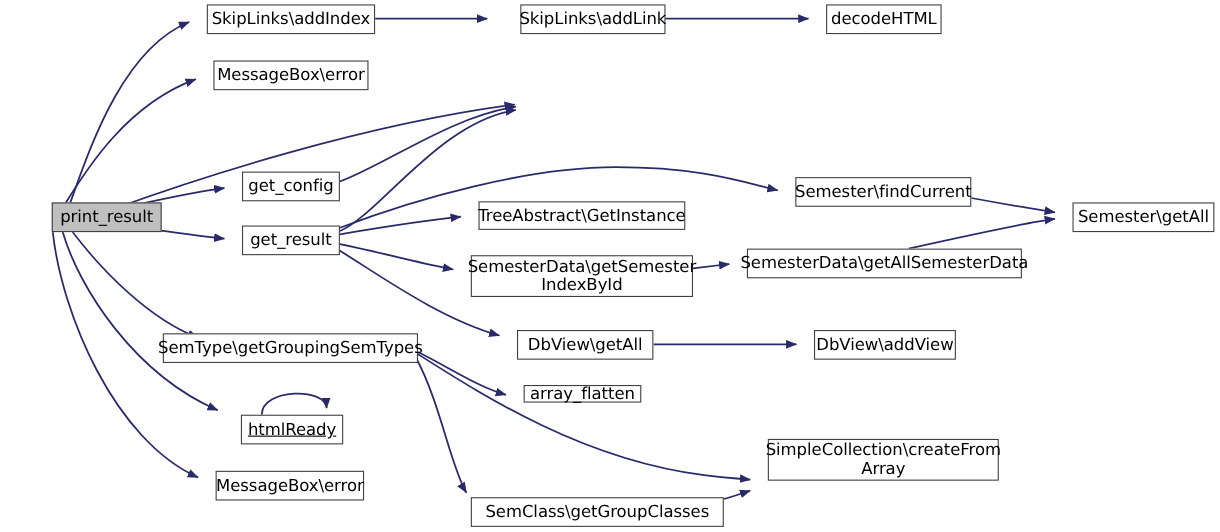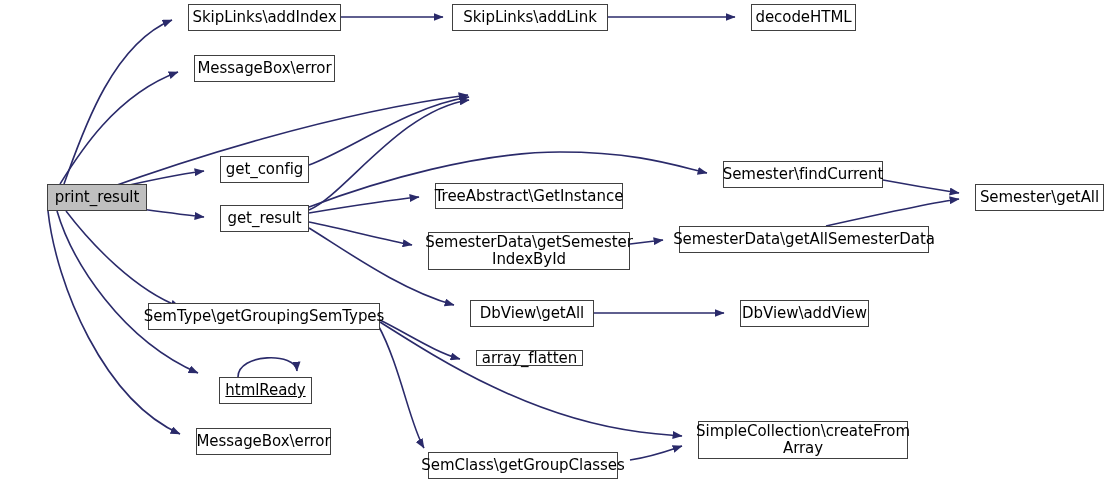--- a/index.html
+++ b/index.html
@@ -99,21 +99,21 @@
   </svg>
 
   <div class="gnode highlight" style="left:3px; top:184px; width:100px; height:27px;">
     <span class="lbl">print_result</span>
   </div>
 
   <div class="gnode" style="left:188px; top:4px; width:153px; height:27px;">
     <span class="lbl">SkipLinks\addIndex</span>
   </div>
 
-  <div class="gnode" style="left:452px; top:4px; width:156px; height:27px;">
+  <div class="gnode" style="left:473px; top:4px; width:132px; height:27px;">
     <span class="lbl">SkipLinks\addLink</span>
   </div>
 
   <div class="gnode" style="left:751px; top:4px; width:105px; height:27px;">
     <span class="lbl">decodeHTML</span>
   </div>
 
   <div class="gnode" style="left:194px; top:55px; width:141px; height:27px;">
     <span class="lbl">MessageBox\error</span>
   </div>
@@ -161,26 +161,26 @@
   </div>
 
   <div class="gnode" style="left:476px; top:350px; width:107px; height:16px;">
     <span class="lbl">array_flatten</span>
   </div>
 
   <div class="gnode" style="left:219px; top:377px; width:93px; height:27px;text-decoration:underline;">
     <span class="lbl">htmlReady</span>
   </div>
 
-  <div class="gnode" style="left:698px; top:421px; width:210px; height:38px;">
+  <div class="gnode" style="left:698px; top:399px; width:210px; height:38px;">
     <span class="lbl">SimpleCollection\createFrom
 Array</span>
   </div>
 
   <div class="gnode" style="left:196px; top:428px; width:135px; height:27px;">
     <span class="lbl">MessageBox\error</span>
   </div>
 
-  <div class="gnode" style="left:428px; top:452px; width:190px; height:27px;">
+  <div class="gnode" style="left:428px; top:452px; width:230px; height:27px;">
     <span class="lbl">SemClass\getGroupClasses</span>
   </div>
 
 </div>
 
 </body></html>

